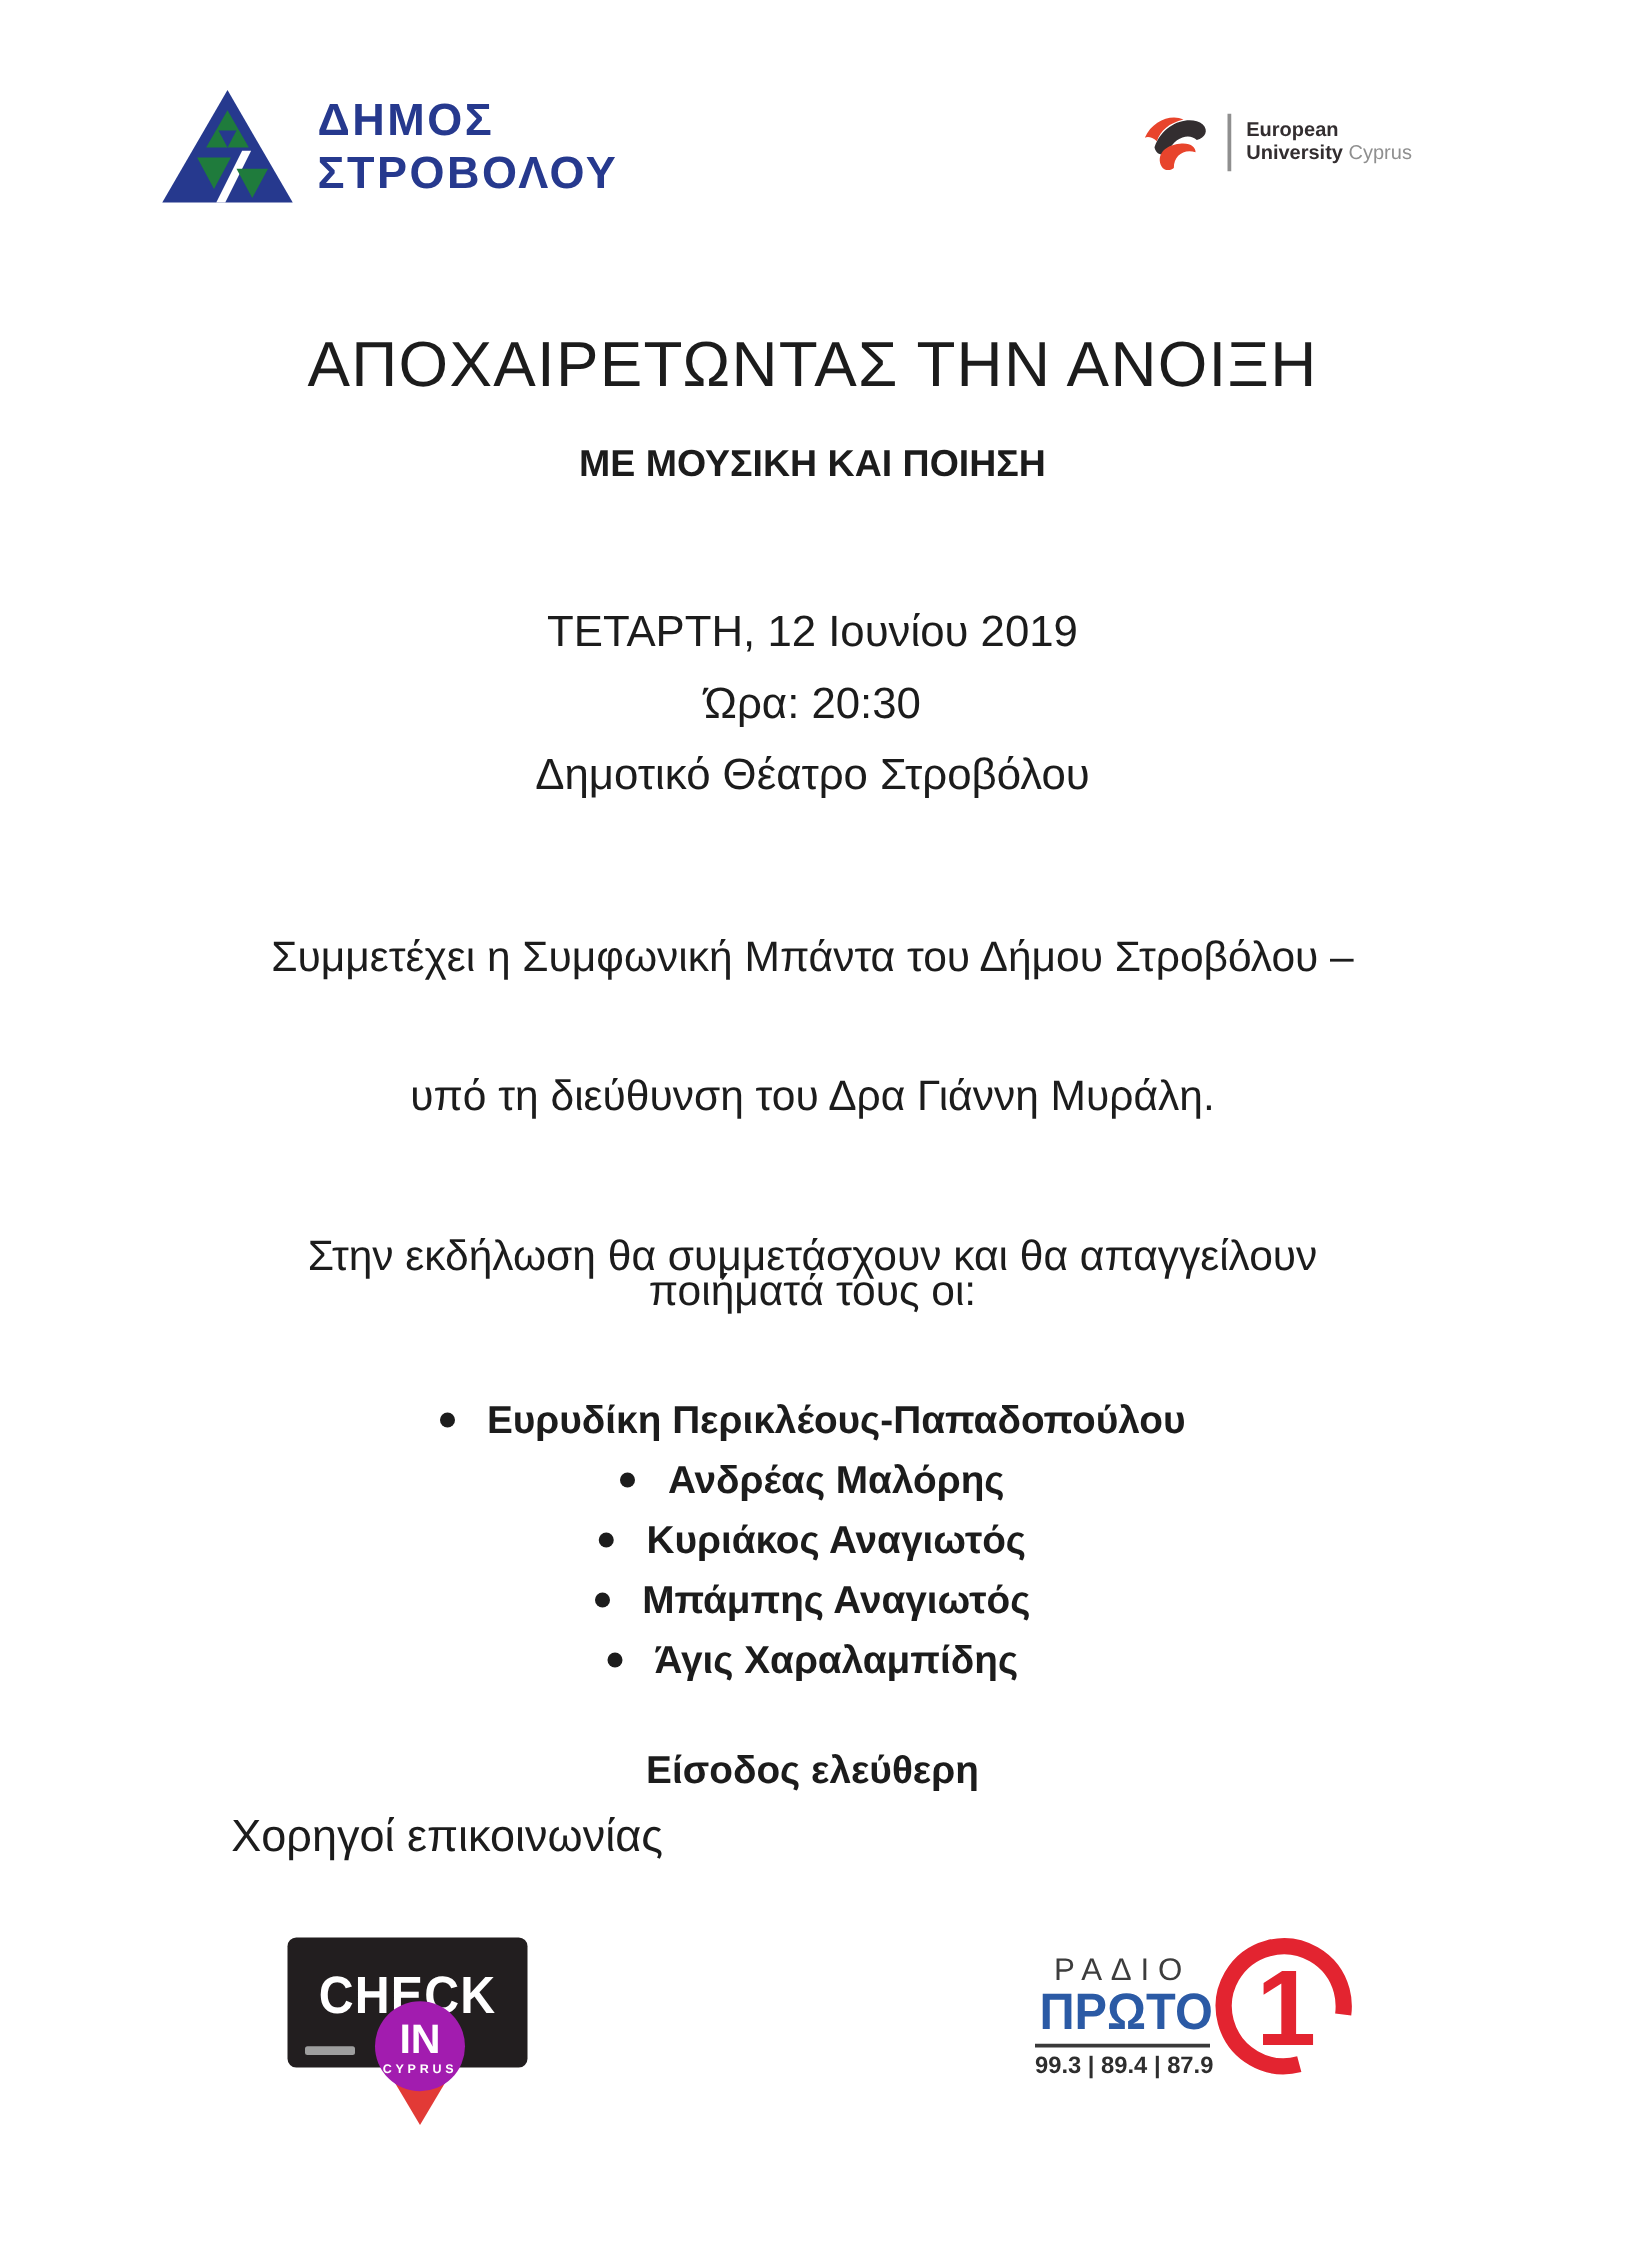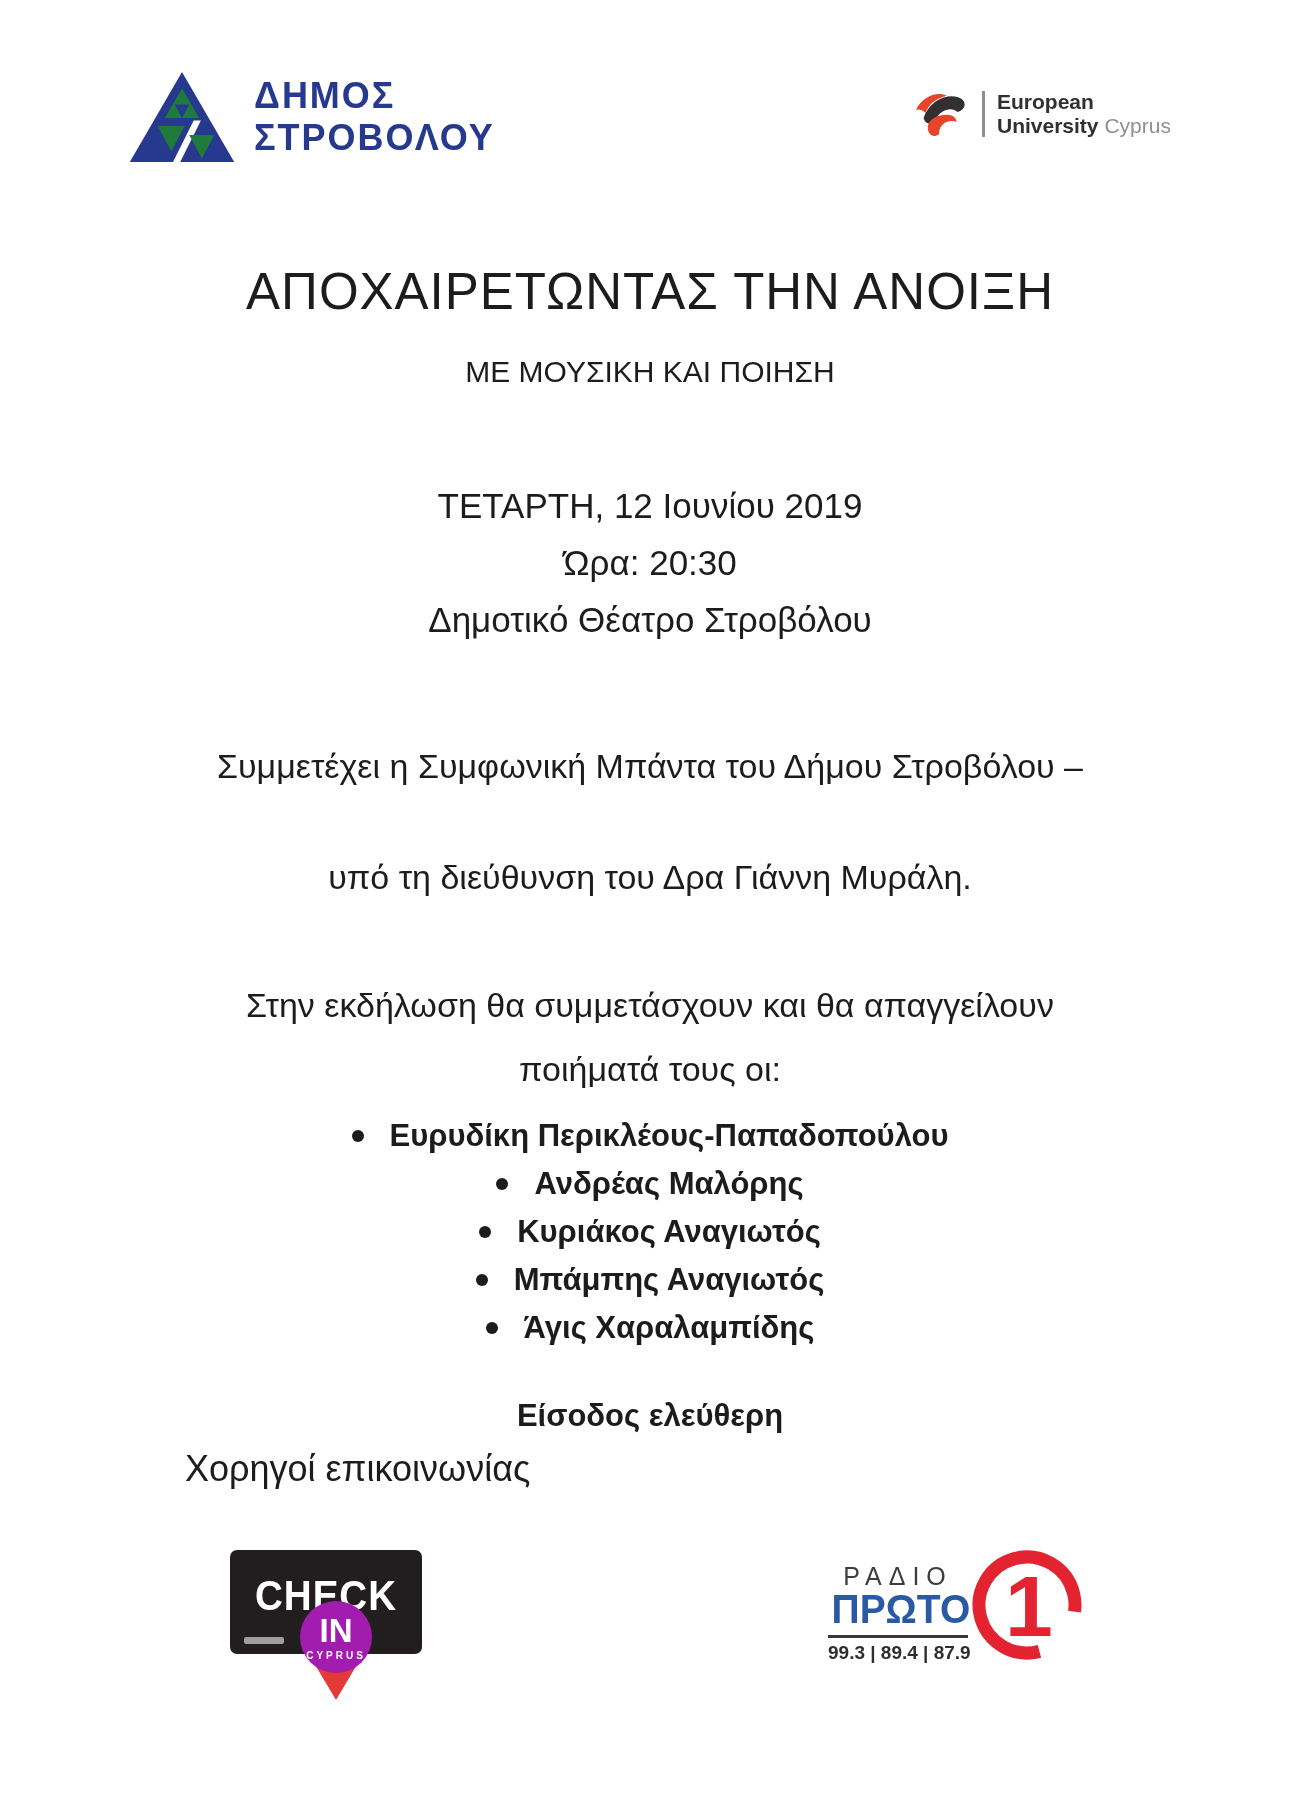--- a/index.html
+++ b/index.html
@@ -7,33 +7,33 @@
     width:1300px;height:1800px;background:#ffffff;position:relative;
     font-family:"Liberation Sans","DejaVu Sans",sans-serif;color:#1c1c1c;
     overflow:hidden;
   }
   .abs{position:absolute;}
   
   .strovolos{left:128px;top:70px;display:flex;align-items:center;gap:18px;}
   .strov-text{color:#26398e;font-weight:700;font-size:36px;letter-spacing:2px;line-height:1.18;}
   .euc{left:912px;top:88px;display:flex;align-items:center;gap:12px;}
   .euc-bar{width:3px;height:46px;background:#8f8f8f;}
-  .euc-text{font-size:21px;line-height:1.15;color:#332e30;font-weight:700;}
+  .euc-text{font-size:16px;line-height:1.15;color:#332e30;font-weight:700;}
   .euc-text .gray{color:#8f8f8f;font-weight:400;}
   
   .content-line{left:150px;width:1000px;text-align:center;}
   .title{top:262px;font-size:51px;font-weight:400;letter-spacing:1px;}
-  .subtitle{top:355px;font-size:30px;font-weight:400;}
+  .subtitle{top:355px;font-size:30px;font-weight:700;}
   .date{top:486px;font-size:35px;}
   .time{top:543px;font-size:35px;}
   .venue{top:600px;font-size:35px;}
   .para1{top:742px;font-size:34px;line-height:48px;}
   .para2{top:858px;font-size:34px;}
   .intro1{top:986px;font-size:34px;}
-  .intro2{top:1050px;font-size:34px;}
+  .intro2{top:1014px;font-size:34px;}
   .poets{top:1112px;left:150px;width:1000px;margin:0;padding:0;list-style:none;}
   .poets li{height:48px;display:flex;align-items:center;justify-content:center;
     font-size:31px;font-weight:700;}
   .bullet-dot{width:12px;height:12px;border-radius:50%;background:#1c1c1c;
     display:inline-block;margin-right:26px;flex:0 0 auto;}
   .admission{top:1398px;font-size:31px;font-weight:700;}
   .sponsors-label{left:185px;top:1448px;font-size:36px;}
   
   .checkin{left:230px;top:1550px;width:153px;height:152px;}
   .ci-box{position:absolute;left:0;top:0;width:192px;height:104px;background:#221e1f;border-radius:7px;}

